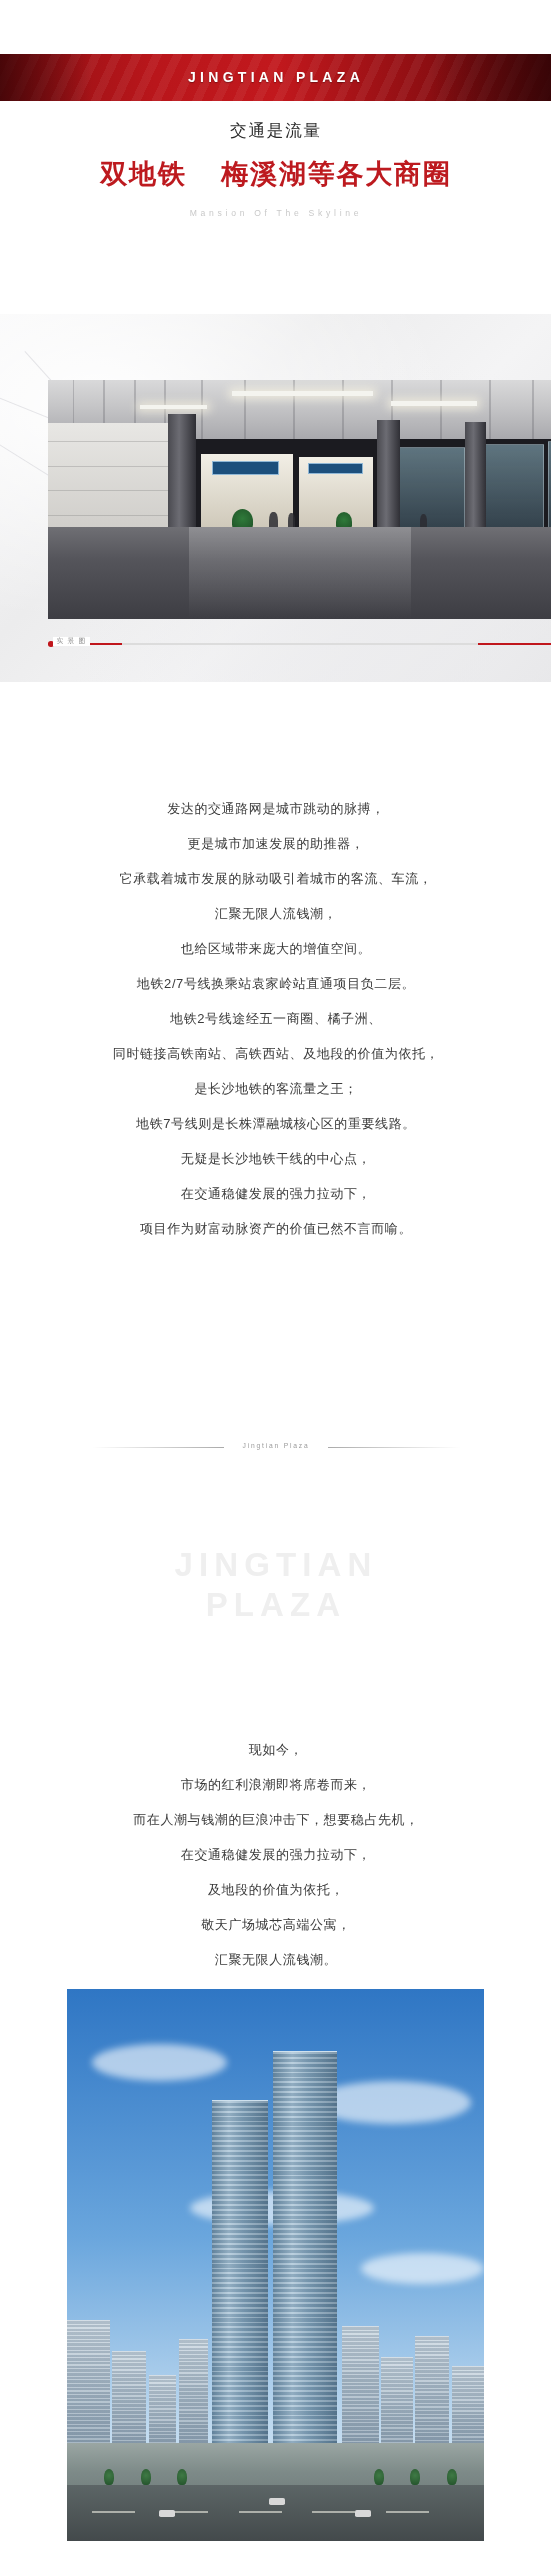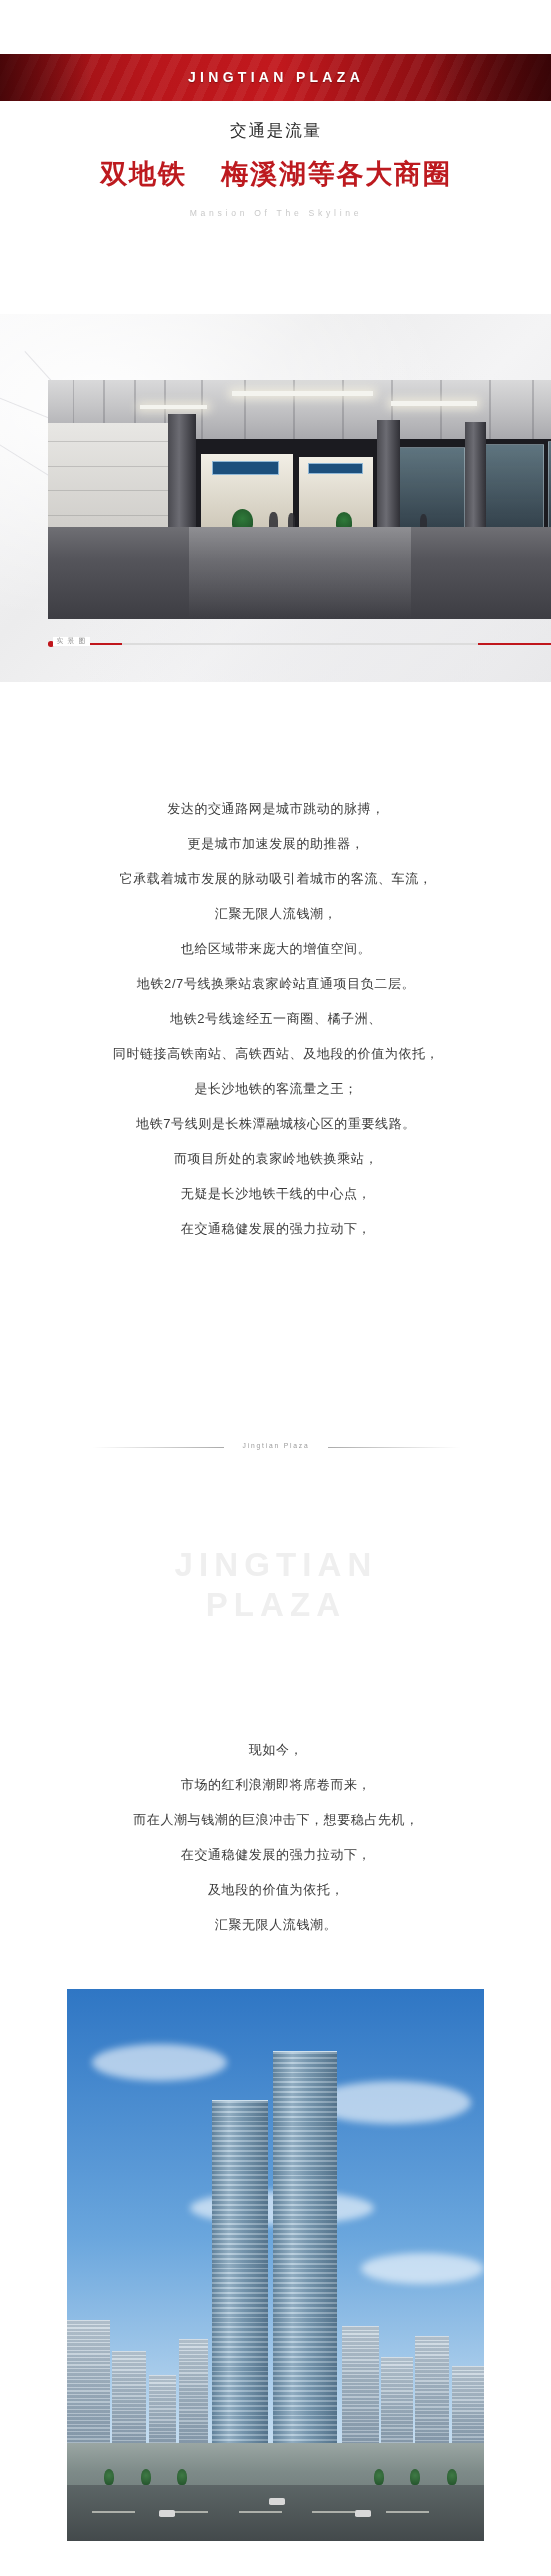--- a/index.html
+++ b/index.html
@@ -378,42 +378,43 @@
     <div>发达的交通路网是城市跳动的脉搏，</div>
     <div>更是城市加速发展的助推器，</div>
     <div>它承载着城市发展的脉动吸引着城市的客流、车流，</div>
     <div>汇聚无限人流钱潮，</div>
     <div>也给区域带来庞大的增值空间。</div>
     <div>地铁2/7号线换乘站袁家岭站直通项目负二层。</div>
     <div>地铁2号线途经五一商圈、橘子洲、</div>
     <div>同时链接高铁南站、高铁西站、及地段的价值为依托，</div>
     <div>是长沙地铁的客流量之王；</div>
     <div>地铁7号线则是长株潭融城核心区的重要线路。</div>
-    <div>而项目所处的袁家岭地铁换乘站，</div>
     <div>无疑是长沙地铁干线的中心点，</div>
     <div>在交通稳健发展的强力拉动下，</div>
+    <div>项目作为财富动脉资产的价值已然不言而喻。</div>
   </div>
 
   <div class="divider">
     <div class="ln left"></div>
     <div class="ln right"></div>
     <div class="dmark">Jingtian Plaza</div>
   </div>
 
   <div class="watermark">
     <div>JINGTIAN</div>
     <div>PLAZA</div>
   </div>
 
   <div class="copy2">
     <div>现如今，</div>
     <div>市场的红利浪潮即将席卷而来，</div>
     <div>而在人潮与钱潮的巨浪冲击下，想要稳占先机，</div>
     <div>在交通稳健发展的强力拉动下，</div>
     <div>及地段的价值为依托，</div>
+    <div>敬天广场城芯高端公寓，</div>
     <div>汇聚无限人流钱潮。</div>
   </div>
 
   <div class="photo2">
     <div class="cloud" style="left:24.5px;  top:55px;  width:135px; height:37px;"></div>
     <div class="cloud" style="left:245px; top:92px; width:159px; height:43px;"></div>
     <div class="cloud" style="left:123px; top:202px; width:184px; height:34px;"></div>
     <div class="cloud" style="left:294px; top:264px; width:123px; height:31px;"></div>
 
     <div class="tower" style="left:145px; width:56px;  height:343px;"></div>

